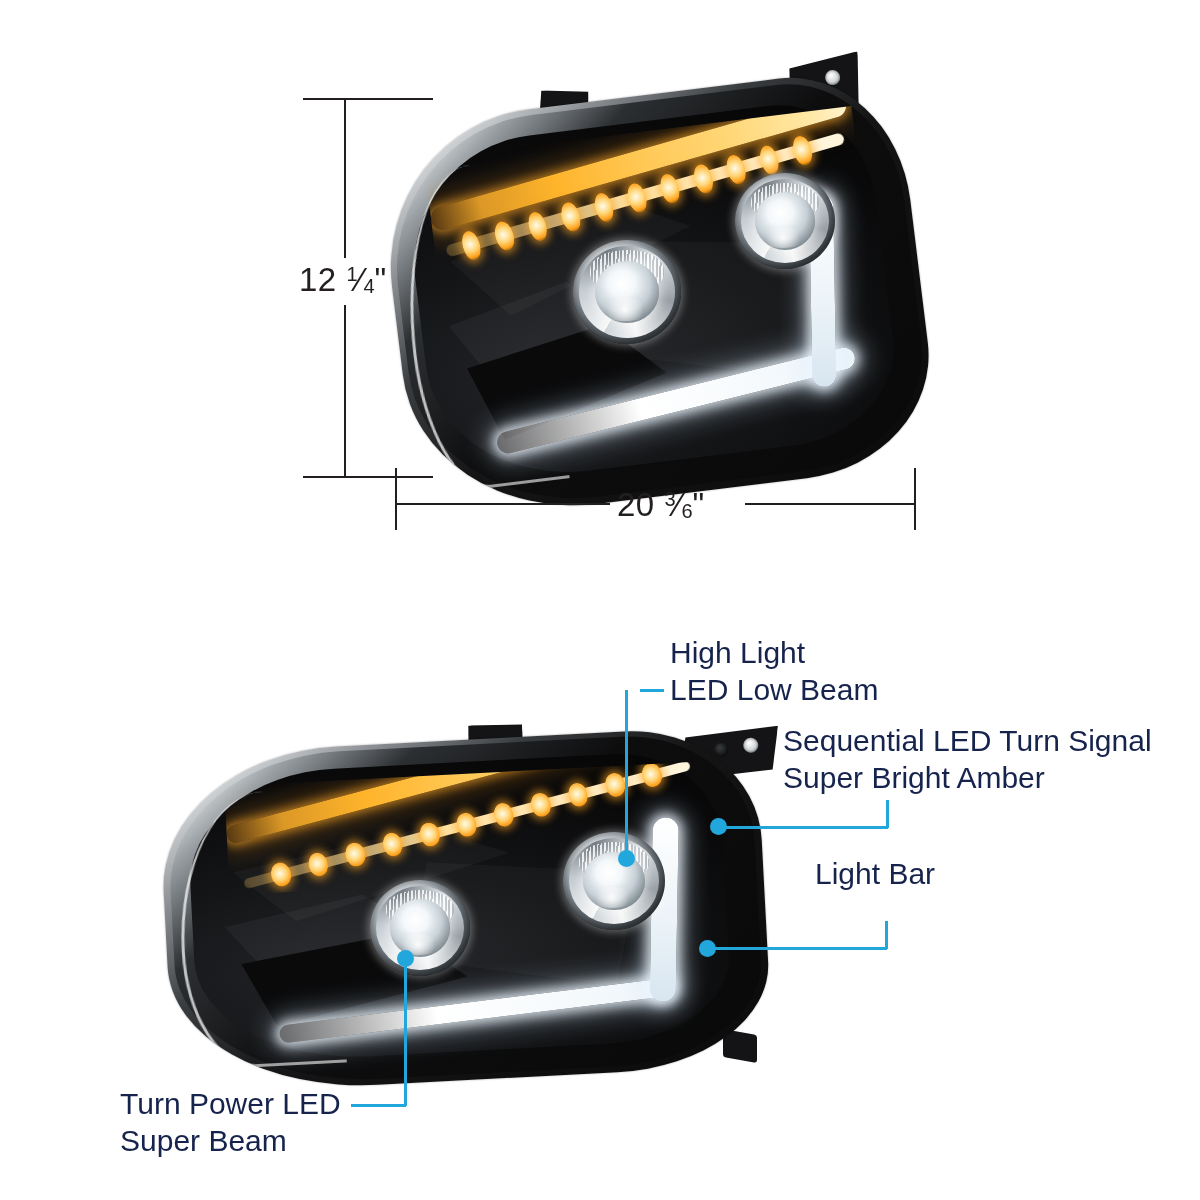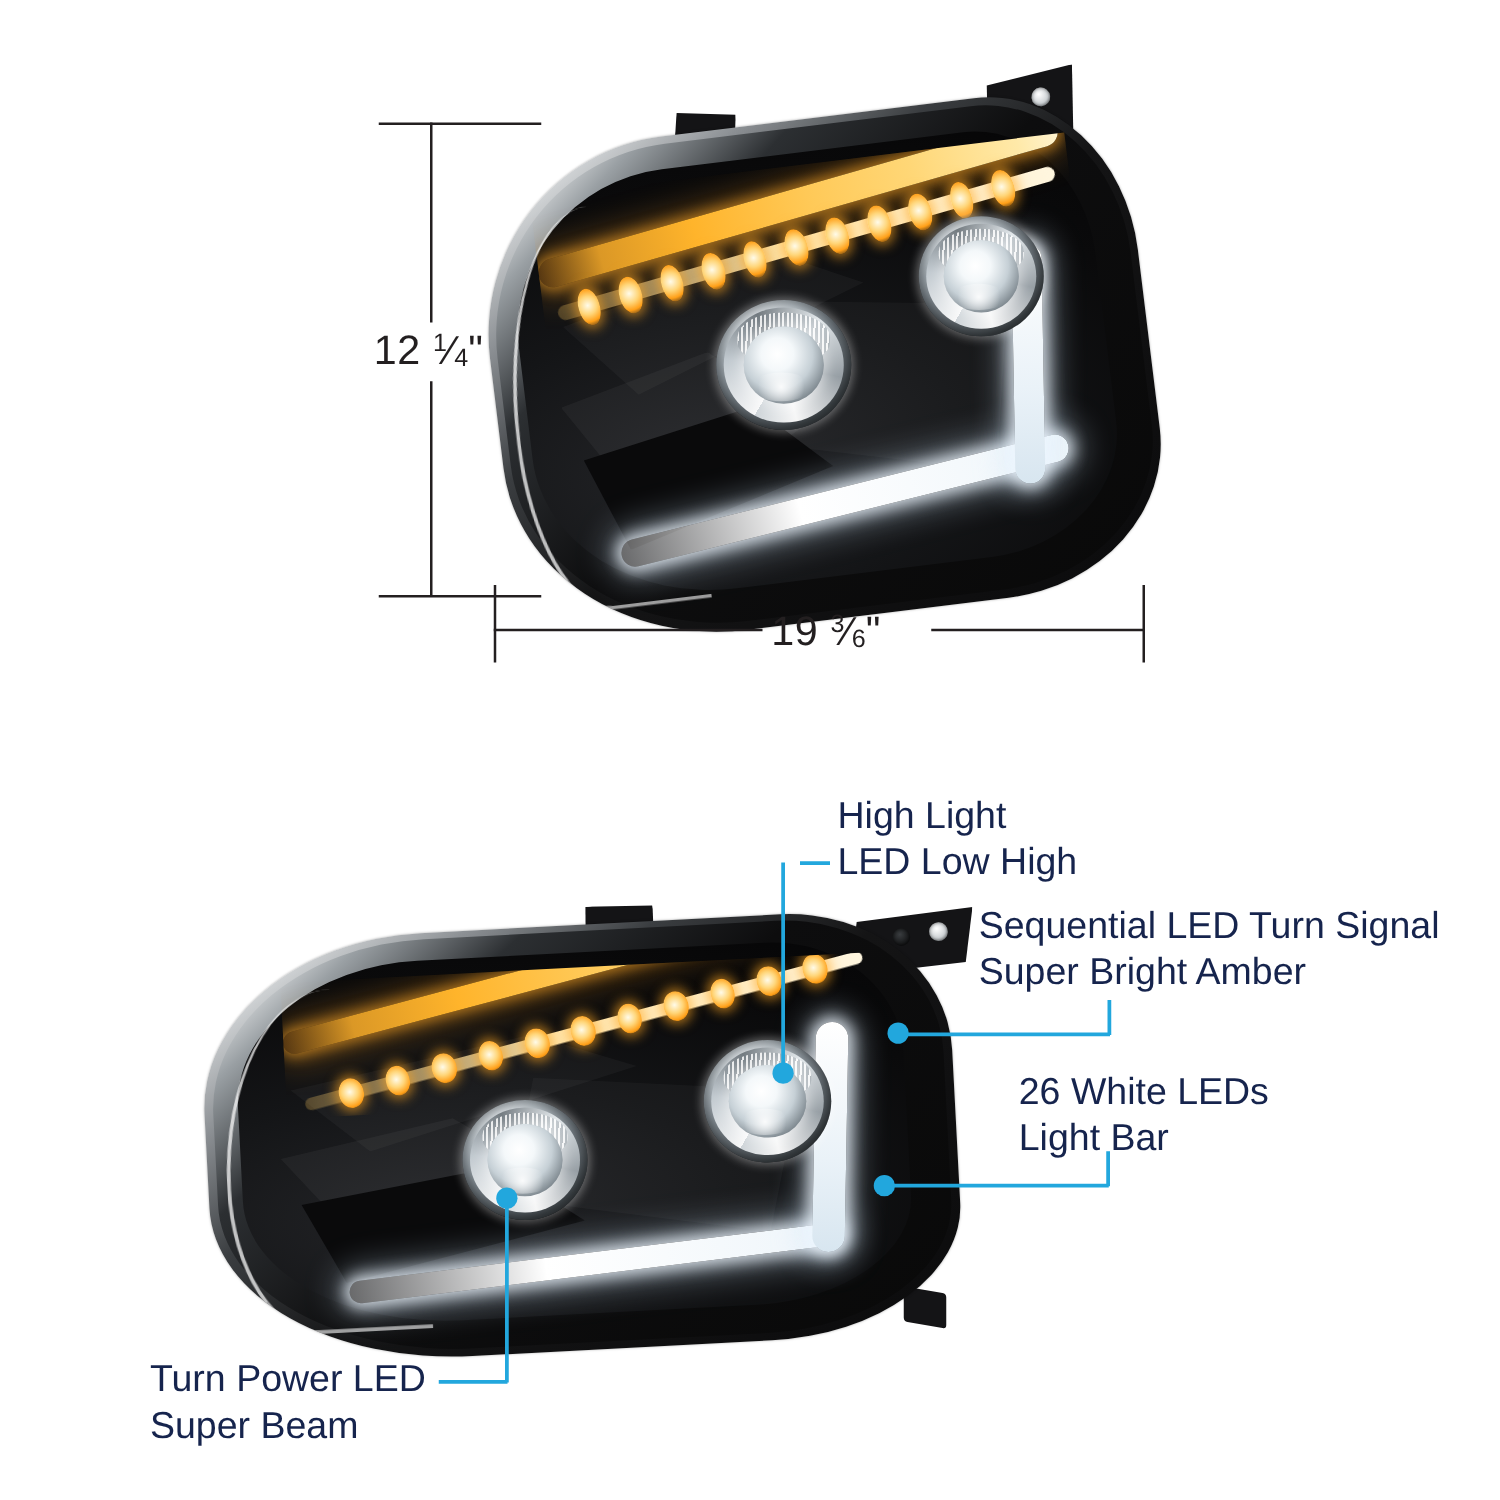--- a/index.html
+++ b/index.html
@@ -255,21 +255,21 @@
     <div class="dim-line" style="left:303px;top:476px;width:130px;height:1.5px;"></div>
     <div class="dim-label" style="left:299px;top:261px;">
       <span>12</span><span> </span><span class="frac"><sup>1</sup><span class="sl">⁄</span><sub>4</sub></span><span>"</span>
     </div>
 
     <div class="dim-line" style="left:395px;top:503px;width:215px;height:1.5px;"></div>
     <div class="dim-line" style="left:745px;top:503px;width:170px;height:1.5px;"></div>
     <div class="dim-line" style="left:395px;top:468px;width:1.5px;height:62px;"></div>
     <div class="dim-line" style="left:914px;top:468px;width:1.5px;height:62px;"></div>
     <div class="dim-label" style="left:617px;top:486px;">
-      <span>19</span><span> </span><span class="frac"><sup>3</sup><span class="sl">⁄</span><sub>6</sub></span><span>"</span>
+      <span>20</span><span> </span><span class="frac"><sup>3</sup><span class="sl">⁄</span><sub>6</sub></span><span>"</span>
     </div>
   </div>
 
   <div>
 
     <div class="hl" style="left:165px;top:740px;width:600px;height:340px;">
       <div class="body">
 
         <div class="bracket" style="left:300px;top:-18px;width:62px;height:80px;
                     clip-path:polygon(14% 0%,100% 8%,88% 100%,0% 82%);
@@ -337,36 +337,35 @@
             <div class="glint"></div>
         </div>
       </div>
     </div>
 
     <div class="lead" style="left:625px;top:690px;width:2.5px;height:168px;"></div>
     <div class="lead" style="left:640px;top:689px;width:24px;height:2.5px;"></div>
     <div class="lead-dot" style="left:618px;top:850px;"></div>
     <div class="callout-text" style="left:670px;top:634px;">
       <div>High Light</div>
-      <div>LED Low High</div>
+      <div>LED Low Beam</div>
     </div>
 
     <div class="lead" style="left:723px;top:826px;width:165px;height:2.5px;"></div>
     <div class="lead" style="left:886px;top:800px;width:2.5px;height:28px;"></div>
     <div class="lead-dot" style="left:710px;top:818px;"></div>
     <div class="callout-text" style="left:783px;top:722px;">
       <div>Sequential LED Turn Signal</div>
       <div>Super Bright Amber</div>
     </div>
 
     <div class="lead" style="left:712px;top:947px;width:175px;height:2.5px;"></div>
     <div class="lead" style="left:885px;top:921px;width:2.5px;height:28px;"></div>
     <div class="lead-dot" style="left:699px;top:940px;"></div>
     <div class="callout-text" style="left:815px;top:855px;">
-      <div>26 White LEDs</div>
       <div>Light Bar</div>
     </div>
 
     <div class="lead" style="left:404px;top:958px;width:2.5px;height:148px;"></div>
     <div class="lead" style="left:351px;top:1104px;width:55px;height:2.5px;"></div>
     <div class="lead-dot" style="left:397px;top:950px;"></div>
     <div class="callout-text" style="left:120px;top:1085px;">
       <div>Turn Power LED</div>
       <div>Super Beam</div>
     </div>

